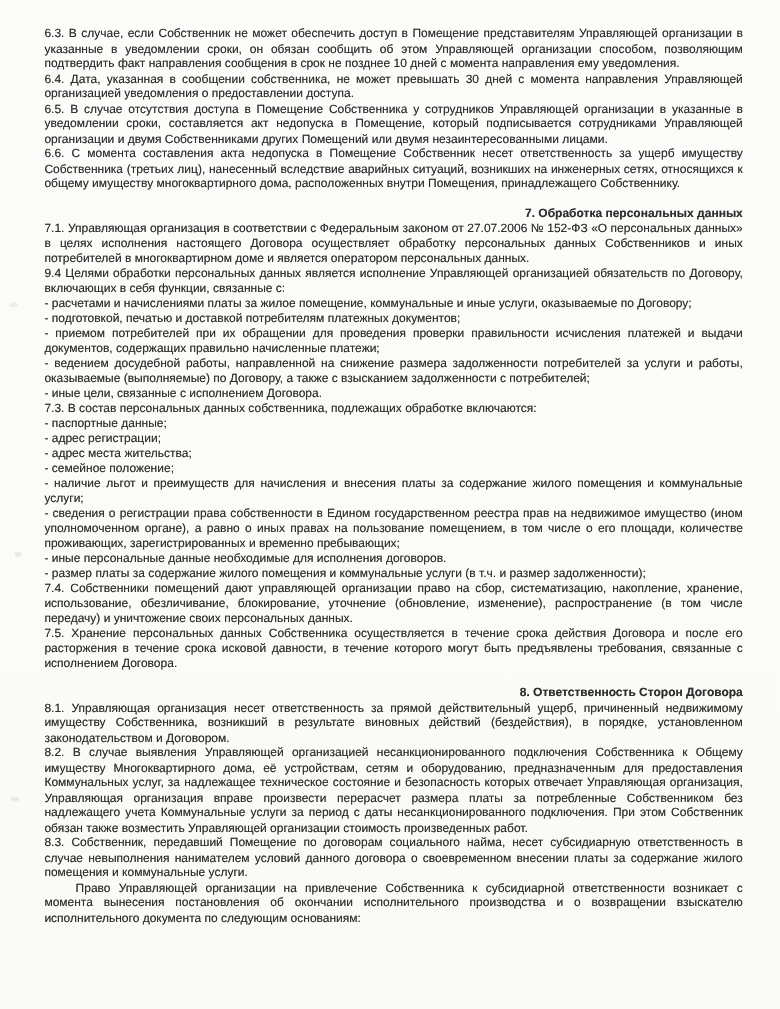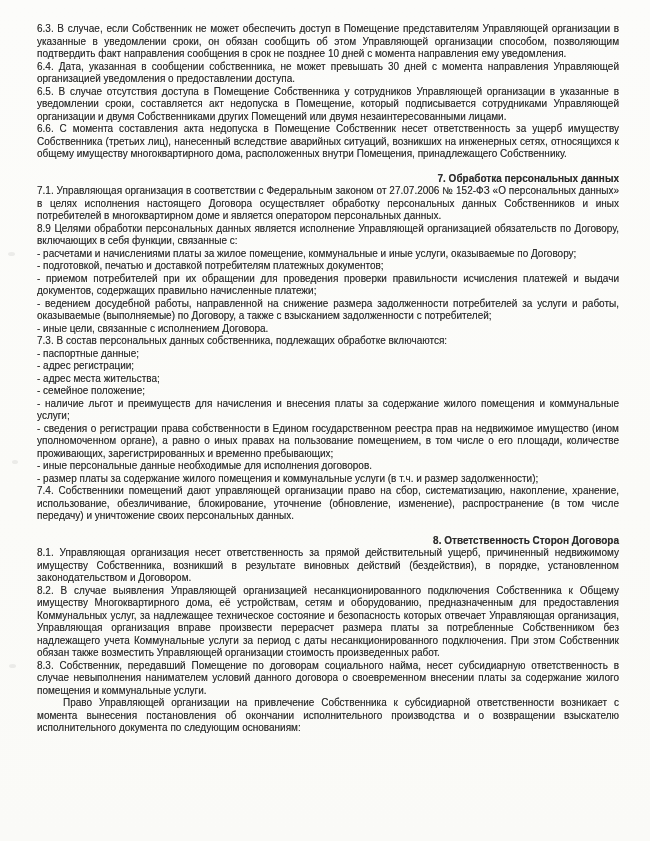--- a/index.html
+++ b/index.html
@@ -51,35 +51,36 @@
   <div class="artifact a3"></div>
   <div class="artifact a4"></div>
 
   <p class="para">6.3. В случае, если Собственник не может обеспечить доступ в Помещение представителям Управляющей организации в указанные в уведомлении сроки, он обязан сообщить об этом Управляющей организации способом, позволяющим подтвердить факт направления сообщения в срок не позднее 10 дней с момента направления ему уведомления.</p>
   <p class="para">6.4. Дата, указанная в сообщении собственника, не может превышать 30 дней с момента направления Управляющей организацией уведомления о предоставлении доступа.</p>
   <p class="para">6.5. В случае отсутствия доступа в Помещение Собственника у сотрудников Управляющей организации в указанные в уведомлении сроки, составляется акт недопуска в Помещение, который подписывается сотрудниками Управляющей организации и двумя Собственниками других Помещений или двумя незаинтересованными лицами.</p>
   <p class="para">6.6. С момента составления акта недопуска в Помещение Собственник несет ответственность за ущерб имуществу Собственника (третьих лиц), нанесенный вследствие аварийных ситуаций, возникших на инженерных сетях, относящихся к общему имуществу многоквартирного дома, расположенных внутри Помещения, принадлежащего Собственнику.</p>
 
   <p class="para heading">7. Обработка персональных данных</p>
   <p class="para">7.1. Управляющая организация в соответствии с Федеральным законом от 27.07.2006 № 152-ФЗ «О персональных данных» в целях исполнения настоящего Договора осуществляет обработку персональных данных Собственников и иных потребителей в многоквартирном доме и является оператором персональных данных.</p>
-  <p class="para">8.9 Целями обработки персональных данных является исполнение Управляющей организацией обязательств по Договору, включающих в себя функции, связанные с:</p>
+  <p class="para">9.4 Целями обработки персональных данных является исполнение Управляющей организацией обязательств по Договору, включающих в себя функции, связанные с:</p>
   <p class="para">- расчетами и начислениями платы за жилое помещение, коммунальные и иные услуги, оказываемые по Договору;</p>
   <p class="para">- подготовкой, печатью и доставкой потребителям платежных документов;</p>
   <p class="para">- приемом потребителей при их обращении для проведения проверки правильности исчисления платежей и выдачи документов, содержащих правильно начисленные платежи;</p>
   <p class="para">- ведением досудебной работы, направленной на снижение размера задолженности потребителей за услуги и работы, оказываемые (выполняемые) по Договору, а также с взысканием задолженности с потребителей;</p>
   <p class="para">- иные цели, связанные с исполнением Договора.</p>
   <p class="para">7.3. В состав персональных данных собственника, подлежащих обработке включаются:</p>
   <p class="para">- паспортные данные;</p>
   <p class="para">- адрес регистрации;</p>
   <p class="para">- адрес места жительства;</p>
   <p class="para">- семейное положение;</p>
   <p class="para">- наличие льгот и преимуществ для начисления и внесения платы за содержание жилого помещения и коммунальные услуги;</p>
   <p class="para">- сведения о регистрации права собственности в Едином государственном реестра прав на недвижимое имущество (ином уполномоченном органе), а равно о иных правах на пользование помещением, в том числе о его площади, количестве проживающих, зарегистрированных и временно пребывающих;</p>
   <p class="para">- иные персональные данные необходимые для исполнения договоров.</p>
   <p class="para">- размер платы за содержание жилого помещения и коммунальные услуги (в т.ч. и размер задолженности);</p>
   <p class="para">7.4. Собственники помещений дают управляющей организации право на сбор, систематизацию, накопление, хранение, использование, обезличивание, блокирование, уточнение (обновление, изменение), распространение (в том числе передачу) и уничтожение своих персональных данных.</p>
+  <p class="para">7.5. Хранение персональных данных Собственника осуществляется в течение срока действия Договора и после его расторжения в течение срока исковой давности, в течение которого могут быть предъявлены требования, связанные с исполнением Договора.</p>
 
   <p class="para heading">8. Ответственность Сторон Договора</p>
   <p class="para">8.1. Управляющая организация несет ответственность за прямой действительный ущерб, причиненный недвижимому имуществу Собственника, возникший в результате виновных действий (бездействия), в порядке, установленном законодательством и Договором.</p>
   <p class="para">8.2. В случае выявления Управляющей организацией несанкционированного подключения Собственника к Общему имуществу Многоквартирного дома, её устройствам, сетям и оборудованию, предназначенным для предоставления Коммунальных услуг, за надлежащее техническое состояние и безопасность которых отвечает Управляющая организация, Управляющая организация вправе произвести перерасчет размера платы за потребленные Собственником без надлежащего учета Коммунальные услуги за период с даты несанкционированного подключения. При этом Собственник обязан также возместить Управляющей организации стоимость произведенных работ.</p>
   <p class="para">8.3. Собственник, передавший Помещение по договорам социального найма, несет субсидиарную ответственность в случае невыполнения нанимателем условий данного договора о своевременном внесении платы за содержание жилого помещения и коммунальные услуги.</p>
   <p class="para note-indent">Право Управляющей организации на привлечение Собственника к субсидиарной ответственности возникает с момента вынесения постановления об окончании исполнительного производства и о возвращении взыскателю исполнительного документа по следующим основаниям:</p>
 </div>
 
 </body></html>

